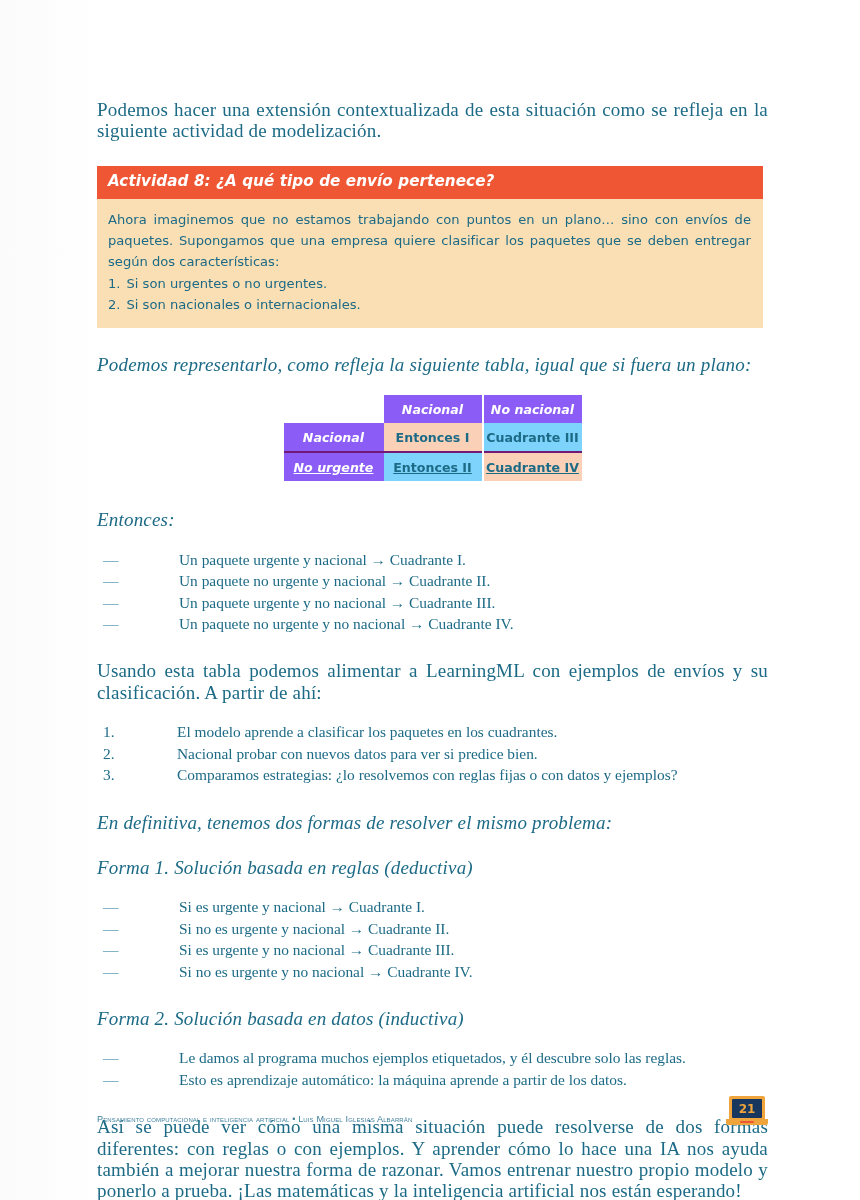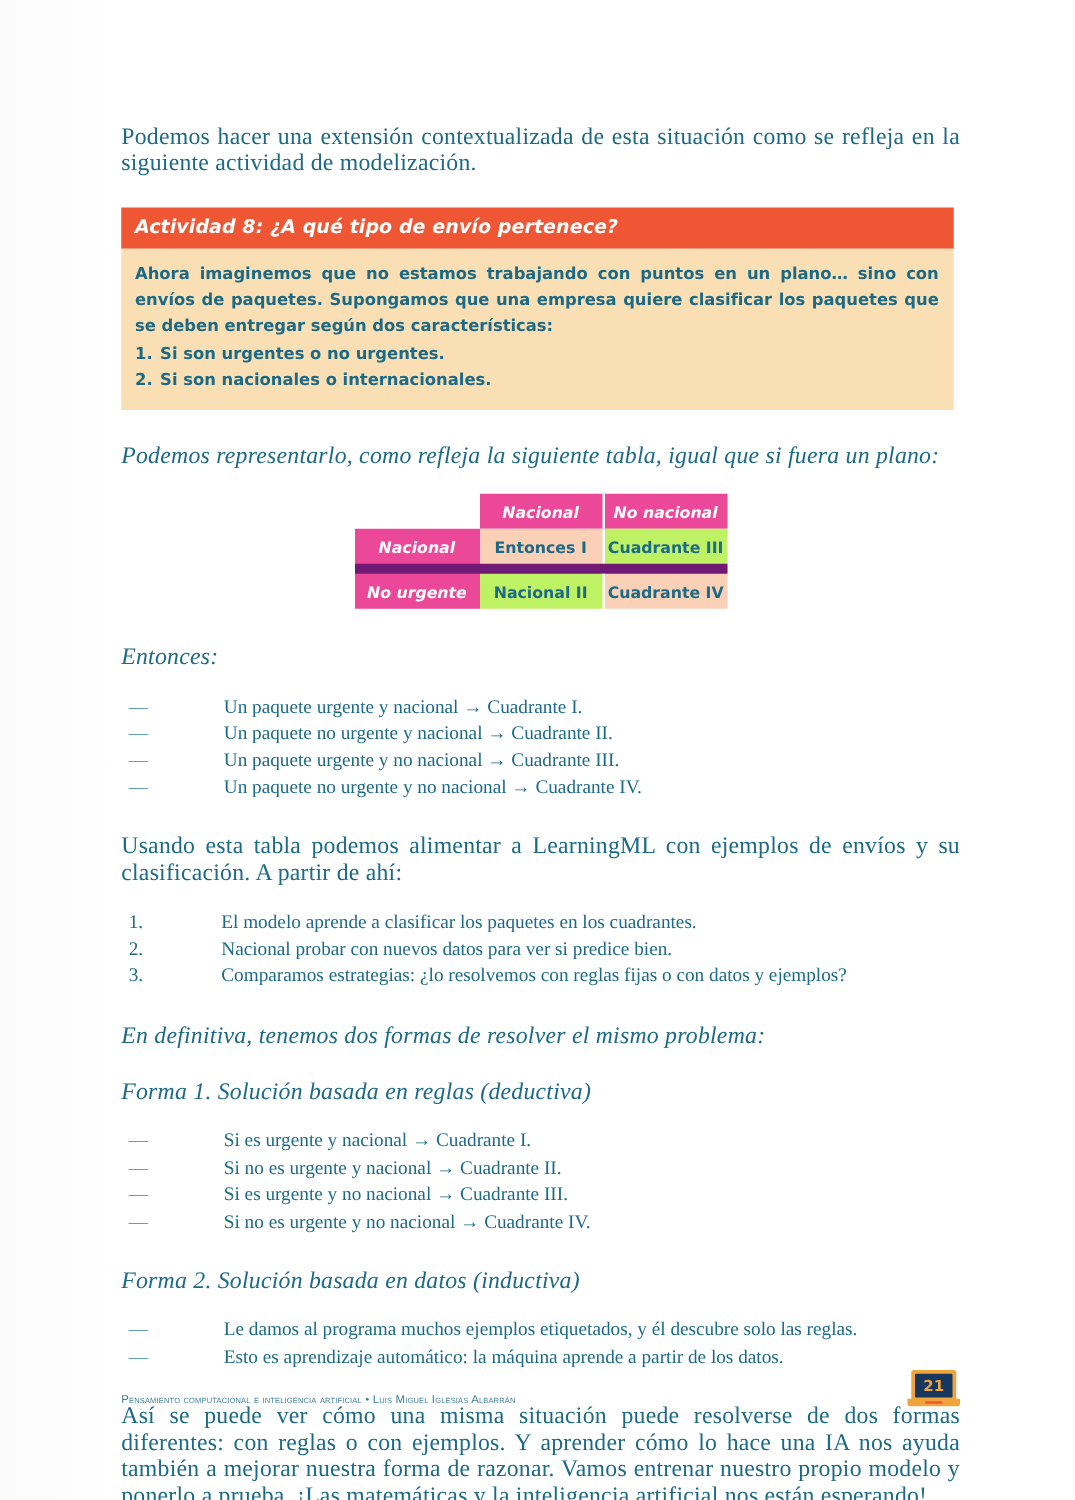--- a/index.html
+++ b/index.html
@@ -68,21 +68,21 @@
     padding: 8px 0 10px 11px;
     letter-spacing: 0.005em;
   }
   .activity-body {
     background: #fbdfb4;
     padding: 10px 12px 13px 11px;
     color: #1c6a86;
     font-family: "DejaVu Sans", "Liberation Sans", sans-serif;
     font-size: 13.1px;
     line-height: 21.2px;
-    font-weight: 700;
+    font-weight: 400;
   }
   .activity-body p {
     margin: 0;
     text-align: justify;
   }
   .activity-body ol {
     margin: 0;
     padding: 0;
     list-style: none;
   }
@@ -109,36 +109,36 @@
     vertical-align: middle;
     font-family: "DejaVu Sans", "Liberation Sans", sans-serif;
     font-size: 12.6px;
   }
   td.corner {
     width: 100px;
     background: transparent;
     border: none;
   }
   td.colhead, td.rowhead {
-    background: #ec4899;
+    background: #8b5cf6;
     color: #ffffff;
     font-style: italic;
     font-weight: 600;
   }
   td.colhead { width: 98px; }
   td.rowhead { width: 100px; }
   td.cell {
     width: 98px;
     color: #1c6a86;
     font-weight: 600;
   }
   td.cell.shade-a { background: #fad0b6; }
-  td.cell.shade-b { background: #bef264; }
+  td.cell.shade-b { background: #7dd3fc; }
   .sep-v { border-left: 2px solid #ffffff; }
-  .sep-h { border-top: 8px solid #701a75; }
+  .sep-h { border-top: 2px solid #701a75; text-decoration: underline; }
 
   
   ul.dash, ol.num {
     margin: 0;
     padding: 0;
     list-style: none;
     color: #1c6a86;
     font-size: 15.4px;
     line-height: 21.4px;
   }
@@ -270,21 +270,21 @@
           <td class="colhead">Nacional</td>
           <td class="colhead sep-v">No nacional</td>
         </tr>
         <tr>
           <td class="rowhead">Nacional</td>
           <td class="cell shade-a">Entonces I</td>
           <td class="cell shade-b sep-v">Cuadrante III</td>
         </tr>
         <tr>
           <td class="rowhead sep-h">No urgente</td>
-          <td class="cell shade-b sep-h">Nacional II</td>
+          <td class="cell shade-b sep-h">Entonces II</td>
           <td class="cell shade-a sep-v sep-h">Cuadrante IV</td>
         </tr>
       </tbody>
     </table>
   </div>
 
   <div class="gap-24"></div>
 
   <p class="para nojust">Entonces:</p>
 

